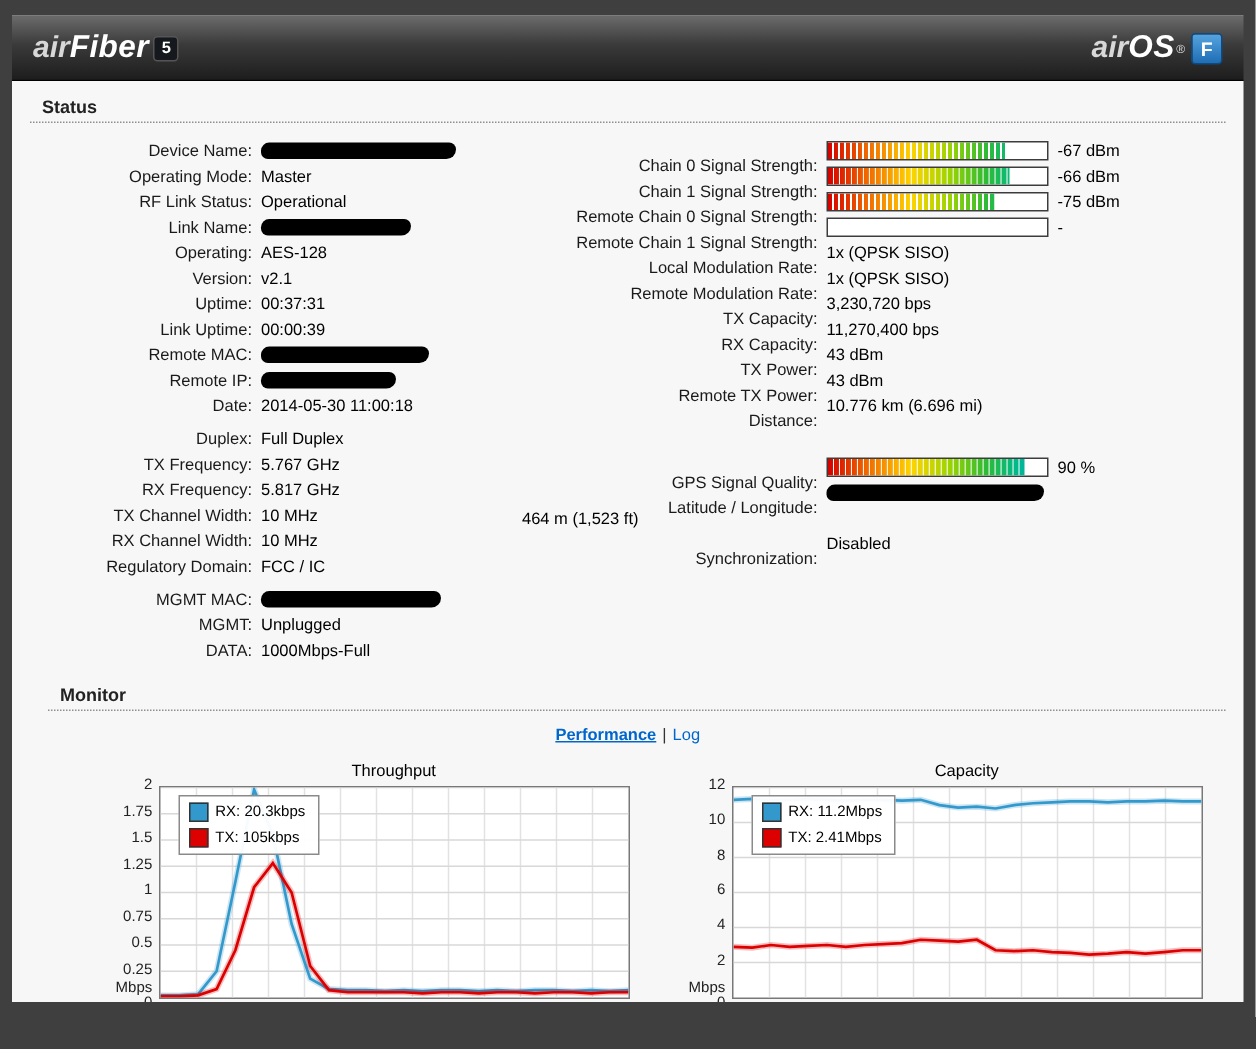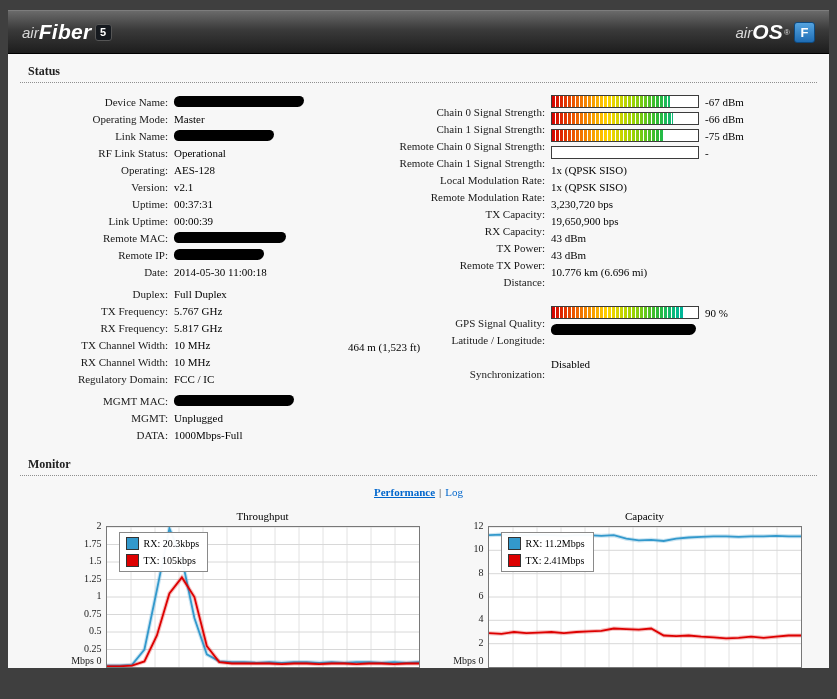--- a/index.html
+++ b/index.html
@@ -11,21 +11,21 @@
   .page{position:absolute;left:8px;top:10px;width:821px;height:689px;}
 
   
   .hdr{
     height:44px;display:flex;justify-content:space-between;align-items:center;
     padding:0 14px;box-sizing:border-box;
     background:linear-gradient(#6a6a6a,#3a3a3a 45%,#1d1d1d);
     border-top:1px solid #7d7d7d;border-bottom:1px solid #000;
   }
   .brand{display:flex;align-items:center;font-style:italic;color:#fff;}
-  .brand .lite{font-weight:400;color:#d8d8d8;font-size:15px;}
+  .brand .lite{font-weight:700;color:#d8d8d8;font-size:20px;}
   .brand .bold{font-weight:bold;font-size:21px;color:#fff;letter-spacing:.3px;}
   .badge5{
     display:inline-block;margin-left:3px;width:15px;height:15px;line-height:15px;
     background:#15191e;border:1px solid #555;border-radius:3px;color:#fff;
     font-size:11px;font-weight:bold;text-align:center;font-style:normal;
   }
   .reg{font-size:8px;color:#ddd;vertical-align:super;font-style:normal;margin-left:1px;}
   .badgeF{
     display:inline-block;margin-left:4px;width:19px;height:19px;line-height:19px;
     background:linear-gradient(#55a4e0,#1f6db4);border:1px solid #0e4a80;border-radius:3px;
@@ -54,26 +54,26 @@
     width:16px;height:17px;line-height:17px;text-align:center;
     background:linear-gradient(#5a5a5a,#2e2e2e);color:#fff;font-size:8px;
   }
   .btn{
     font-size:11px;color:#222;padding:2px 11px;cursor:pointer;
     background:linear-gradient(#fdfdfd,#d5d5d5);
     border:1px solid #777;border-radius:3px;font-family:"Liberation Sans",sans-serif;
   }
 
   
-  .content{background:#f7f7f7;height:614px;padding:0 12px;box-sizing:border-box;overflow:hidden;font-family:Liberation Serif, serif;}
+  .content{background:#f7f7f7;height:614px;padding:0 12px;box-sizing:border-box;overflow:hidden;}
   .section-title{
     font-size:12px;font-weight:bold;color:#222;margin:10px 0 10px;
     padding:0 0 3px 8px;border-bottom:1px dotted #8f8f8f;
   }
-  .section-title.monitor{margin-top:14px;}
+  .section-title.monitor{margin-top:14px;margin-left:12px;}
 
   .status-columns{display:flex;padding-left:8px;}
   .col-left{width:320px;flex:none;}
   .col-right{flex:1;}
   .status-group + .status-group{margin-top:5px;}
   .col-right .status-group + .status-group{margin-top:24px;}
   .status-row{display:flex;align-items:center;height:17px;font-size:11px;}
   .status-label{width:146px;flex:none;text-align:right;padding-right:6px;box-sizing:border-box;color:#1a1a1a;}
   .col-right .status-label{width:203px;margin-top:20px;}
   .status-value{display:flex;align-items:center;color:#000;white-space:nowrap;}
@@ -146,28 +146,28 @@
               <span class="status-label">Device Name:</span>
               <span class="status-value">
                 <span class="redacted" style="width: 130px;"></span>
               </span>
             </div>
             <div class="status-row">
               <span class="status-label">Operating Mode:</span>
               <span class="status-value">Master</span>
             </div>
             <div class="status-row">
-              <span class="status-label">Link Name:</span>
-              <span class="status-value">
-                <span class="redacted" style="width: 100px;"></span>
-              </span>
-            </div>
-            <div class="status-row">
               <span class="status-label">RF Link Status:</span>
               <span class="status-value">Operational</span>
+            </div>
+            <div class="status-row">
+              <span class="status-label">Link Name:</span>
+              <span class="status-value">
+                <span class="redacted" style="width: 100px;"></span>
+              </span>
             </div>
             <div class="status-row">
               <span class="status-label">Operating:</span>
               <span class="status-value">AES-128</span>
             </div>
             <div class="status-row">
               <span class="status-label">Version:</span>
               <span class="status-value">v2.1</span>
             </div>
             <div class="status-row">
@@ -283,21 +283,21 @@
             <div class="status-row">
               <span class="status-label">Remote Modulation Rate:</span>
               <span class="status-value">1x (QPSK SISO)</span>
             </div>
             <div class="status-row">
               <span class="status-label">TX Capacity:</span>
               <span class="status-value">3,230,720 bps</span>
             </div>
             <div class="status-row">
               <span class="status-label">RX Capacity:</span>
-              <span class="status-value">19,650,900 bps</span>
+              <span class="status-value">11,270,400 bps</span>
             </div>
             <div class="status-row">
               <span class="status-label">TX Power:</span>
               <span class="status-value">43 dBm</span>
             </div>
             <div class="status-row">
               <span class="status-label">Remote TX Power:</span>
               <span class="status-value">43 dBm</span>
             </div>
             <div class="status-row">

